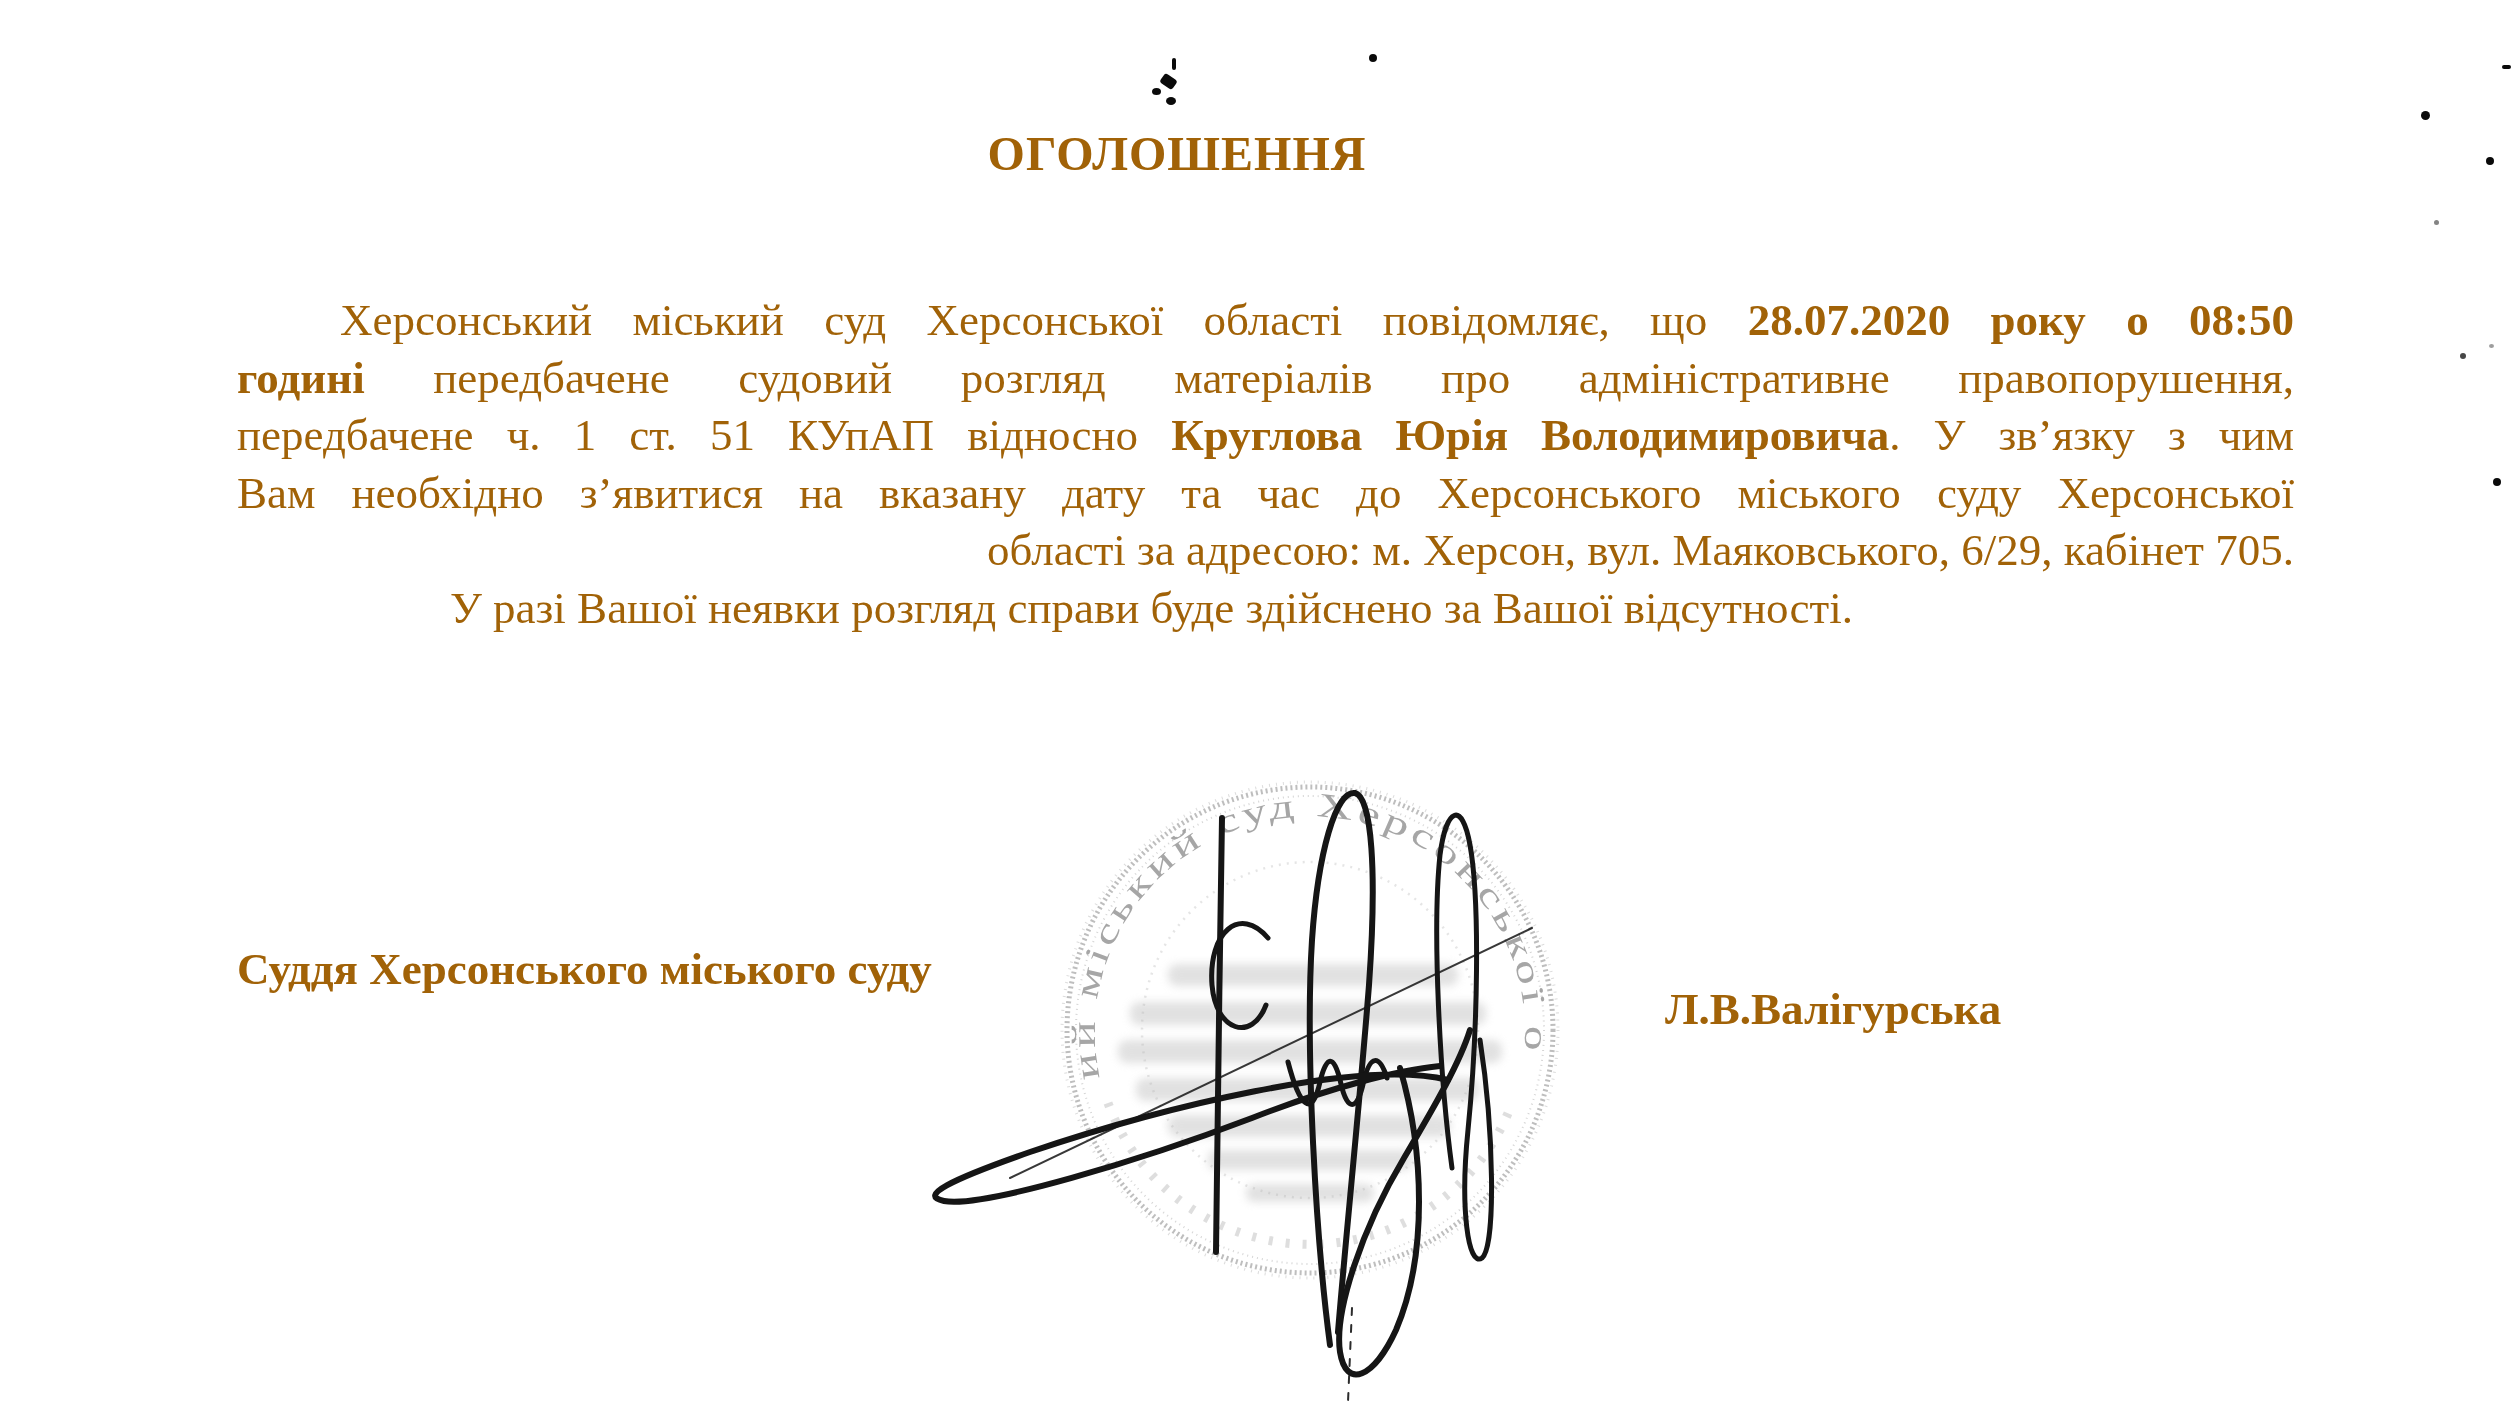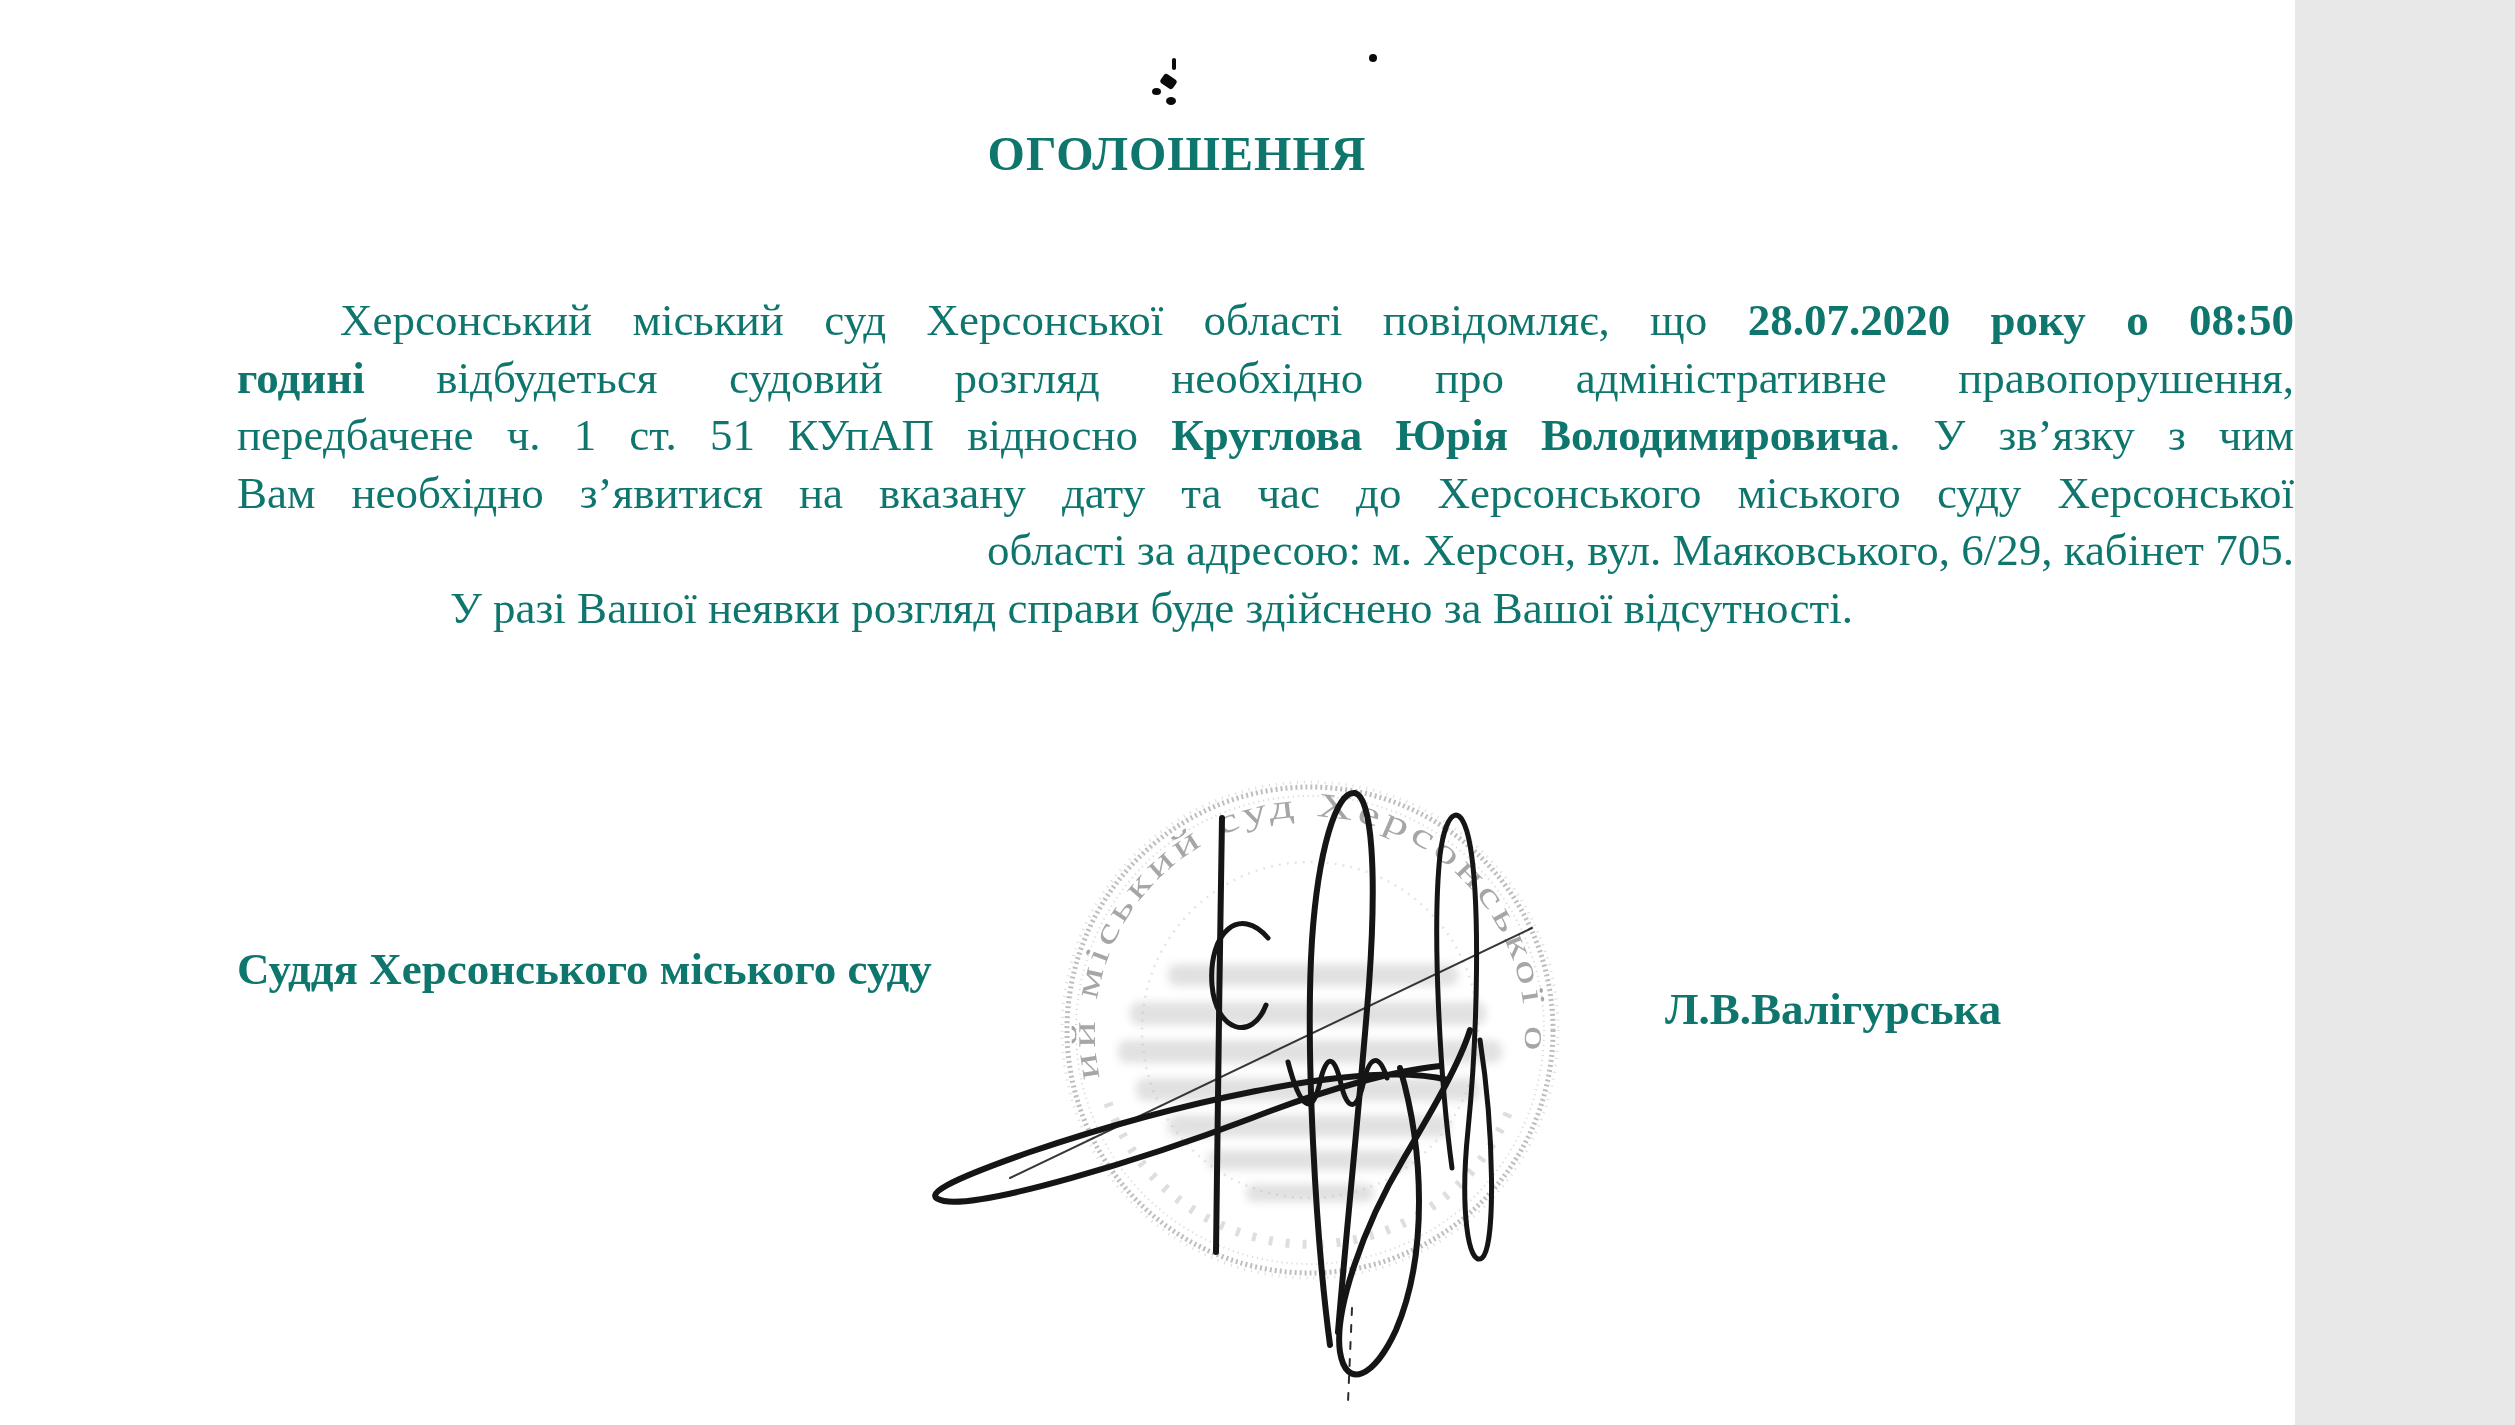--- a/index.html
+++ b/index.html
@@ -1,18 +1,18 @@
 <!DOCTYPE html>
 <html><head>
 <meta charset="utf-8">
 <style>
   html,body{margin:0;padding:0;background:#e8e8e8;}
   .page{
-    position:relative;width:2295px;height:1425px;background:#ffffff;
-    overflow:hidden;font-family:"Liberation Serif",serif;color:#0f766e;
+    position:relative;width:2515px;height:1425px;background:#ffffff;
+    overflow:hidden;font-family:"Liberation Serif",serif;color:#a16207;
   }
   .title-block{position:absolute;left:237px;top:124px;width:2056px;text-align:center;font-weight:bold;}
   .title-main{font-size:48px;line-height:60px;letter-spacing:1px;transform:translateX(-88px);}
   .title-sub{font-size:46px;line-height:58px;}
   .body-block{position:absolute;left:237px;top:292px;width:2057px;font-size:45px;}
   .body-line{line-height:57.5px;}
   .body-line.just{text-align:justify;text-align-last:justify;}
   .b{font-weight:bold;}
   .sig-role{position:absolute;left:237px;top:940px;font-size:45px;font-weight:bold;line-height:58px;}
   .sig-name{position:absolute;left:1665px;top:984px;font-size:45px;font-weight:bold;line-height:50px;}
@@ -36,21 +36,21 @@
   <div class="artifact" style="left:2460px;top:353px;width:6px;height:6px;opacity:.75;"></div>
   <div class="artifact" style="left:2489px;top:344px;width:5px;height:4px;opacity:.4;"></div>
   <div class="artifact" style="left:2493px;top:478px;width:8px;height:8px;"></div>
 
   <div class="title-block">
     <div class="title-main">ОГОЛОШЕННЯ</div>
   </div>
 
   <div class="body-block">
       <div class="body-line just" style="text-indent: 103px;"><span>Херсонський міський суд Херсонської області  повідомляє, що </span><span class="b">28.07.2020 року о 08:50</span></div>
-      <div class="body-line just" style="text-indent: 0px;"><span class="b">годині</span><span> відбудеться судовий розгляд необхідно про адміністративне правопорушення,</span></div>
+      <div class="body-line just" style="text-indent: 0px;"><span class="b">годині</span><span> передбачене судовий розгляд матеріалів про адміністративне правопорушення,</span></div>
       <div class="body-line just" style="text-indent: 0px;"><span>передбачене ч. 1 ст. 51 КУпАП відносно </span><span class="b">Круглова Юрія Володимировича</span><span>. У зв’язку з чим</span></div>
       <div class="body-line just" style="text-indent: 0px;"><span>Вам необхідно з’явитися на вказану дату та час до Херсонського міського суду Херсонської</span></div>
       <div class="body-line" style="text-indent: 0px; text-align: right;"><span>області за адресою: м. Херсон, вул. Маяковського, 6/29, кабінет 705.</span></div>
       <div class="body-line" style="text-indent: 213px;"><span>У разі Вашої неявки розгляд справи буде здійснено за Вашої відсутності.</span></div>
     </div>
 
   <svg class="seal-svg" viewBox="850 735 860 690" xmlns="http://www.w3.org/2000/svg">
     <defs>
       <filter id="blurSoft" x="-30%" y="-30%" width="160%" height="160%">
         <feGaussianBlur stdDeviation="4"></feGaussianBlur>

